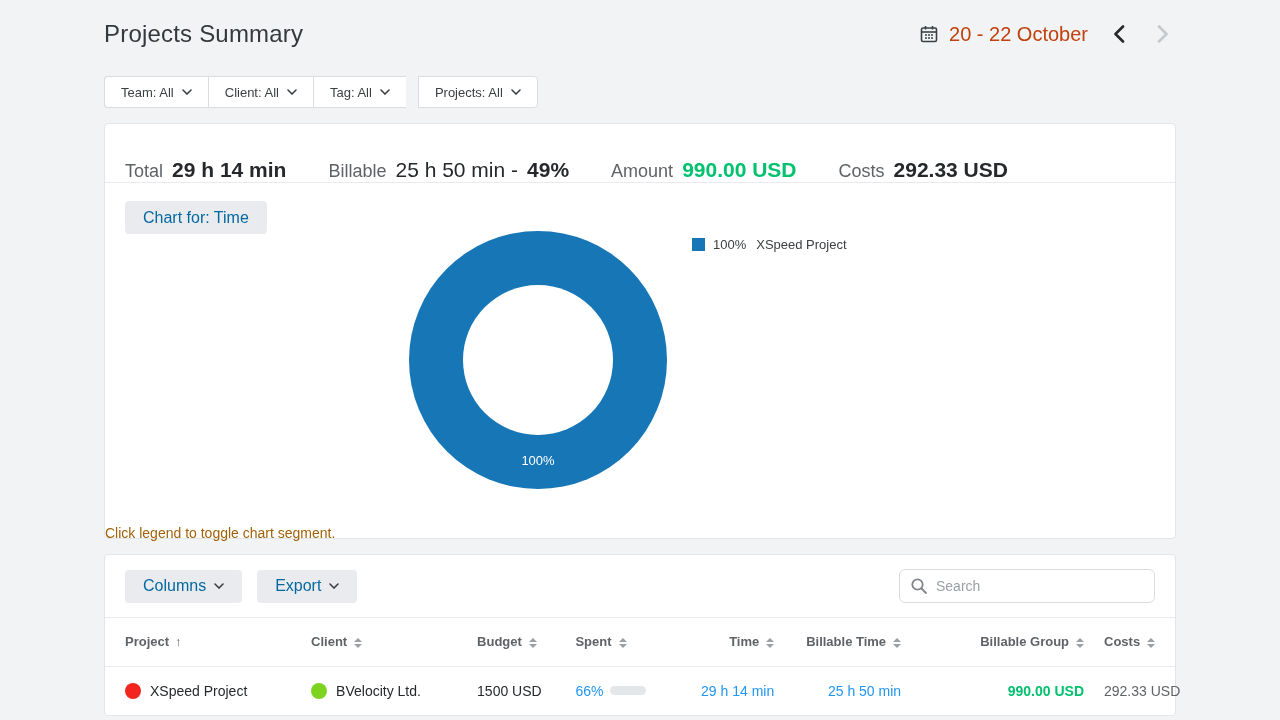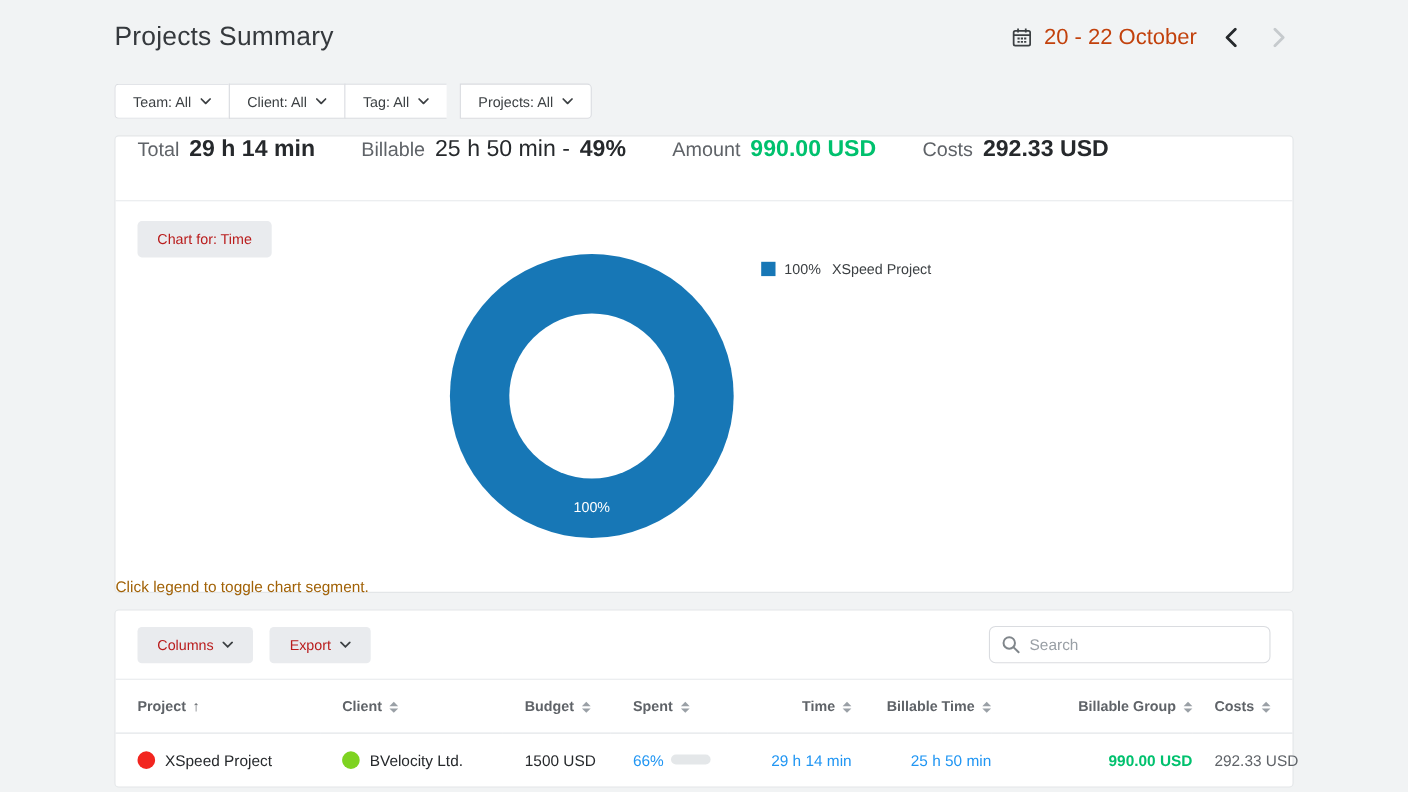--- a/index.html
+++ b/index.html
@@ -26,34 +26,34 @@
     font-size:13px; color:#3c4043; cursor:pointer; font-family:inherit;
   }
   .filter-btn:first-child { border-radius:4px 0 0 4px; }
   .filter-btn:last-child  { border-radius:0 4px 4px 0; border-right:1px solid #dadce0;margin-left:12px; }
 
   
   .card { background:#fff; border:1px solid #e3e6e8; border-radius:4px; }
   .summary-card { margin-top:15px; }
 
   .summary-strip {
-    display:flex; align-items:flex-start; gap:42px; height:59px;
+    display:flex; align-items:flex-end; gap:42px; height:59px;
     padding:0 20px; border-bottom:1px solid #e8eaed;
   }
   .stat { display:flex; align-items:baseline; gap:9px; white-space:nowrap; }
   .stat .lbl { font-size:18px; color:#5f6368; }
   .stat .val { font-size:21px; font-weight:bold; color:#26292c; }
   .stat .val-reg { font-size:21px; font-weight:normal; color:#26292c; }
   .stat .val-green { color:#00c16e; }
 
   
   .chart-area { position:relative; height:355px; }
   .chip {
     background:#e9ebee; border:none; border-radius:4px; height:33px;
-    padding:0 18px; font-size:13px; color:#b91c1c; cursor:pointer;
+    padding:0 18px; font-size:16px; color:#0369a1; cursor:pointer;
     display:inline-flex; align-items:center; gap:8px; font-family:inherit;
   }
   .chartfor-chip { position:absolute; left:20px; top:18px; }
   .donut {
     position:absolute; left:304px; top:48px; width:258px; height:258px;
     border-radius:50%; background:#1777b6;
   }
   .donut::after {
     content:""; position:absolute; left:54px; top:54px; width:150px; height:150px;
     border-radius:50%; background:#fff;

